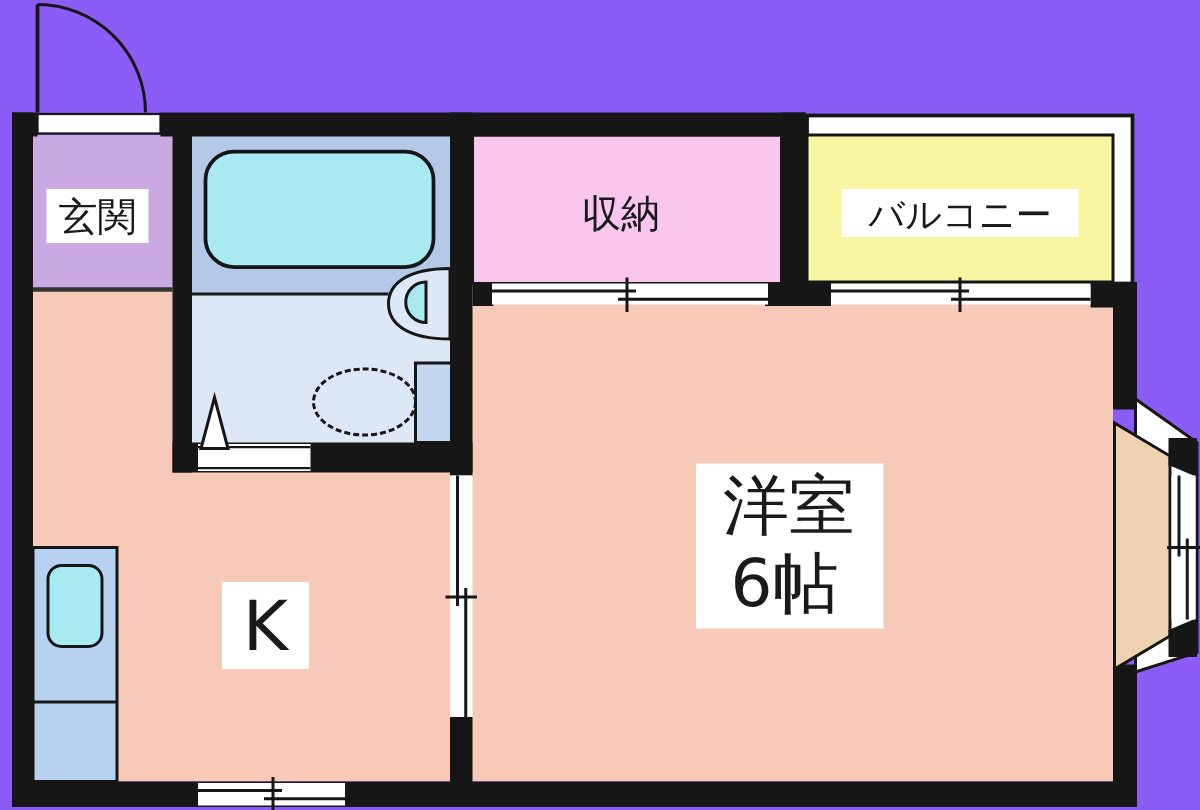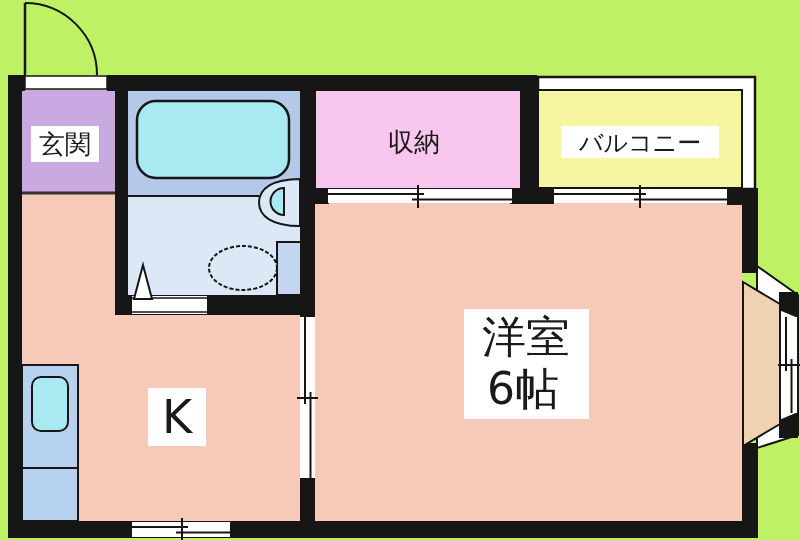--- a/index.html
+++ b/index.html
@@ -1,19 +1,19 @@
 <!DOCTYPE html>
 <html><head>
 <meta charset="utf-8">
 <style>
   html,body{margin:0;padding:0;background:#ffffff;}
   .stage{
     position:relative;
     width:800px;height:540px;
-    background:#bef264;
+    background:#8b5cf6;
     font-family:"DejaVu Sans","Liberation Sans",sans-serif;
     overflow:hidden;
   }
   .stage svg{position:absolute;left:0;top:0;}
   text.lbl{
     fill:#1a1a1a;
     text-anchor:middle;
     font-family:"DejaVu Sans","Liberation Sans",sans-serif;
   }
 </style>

